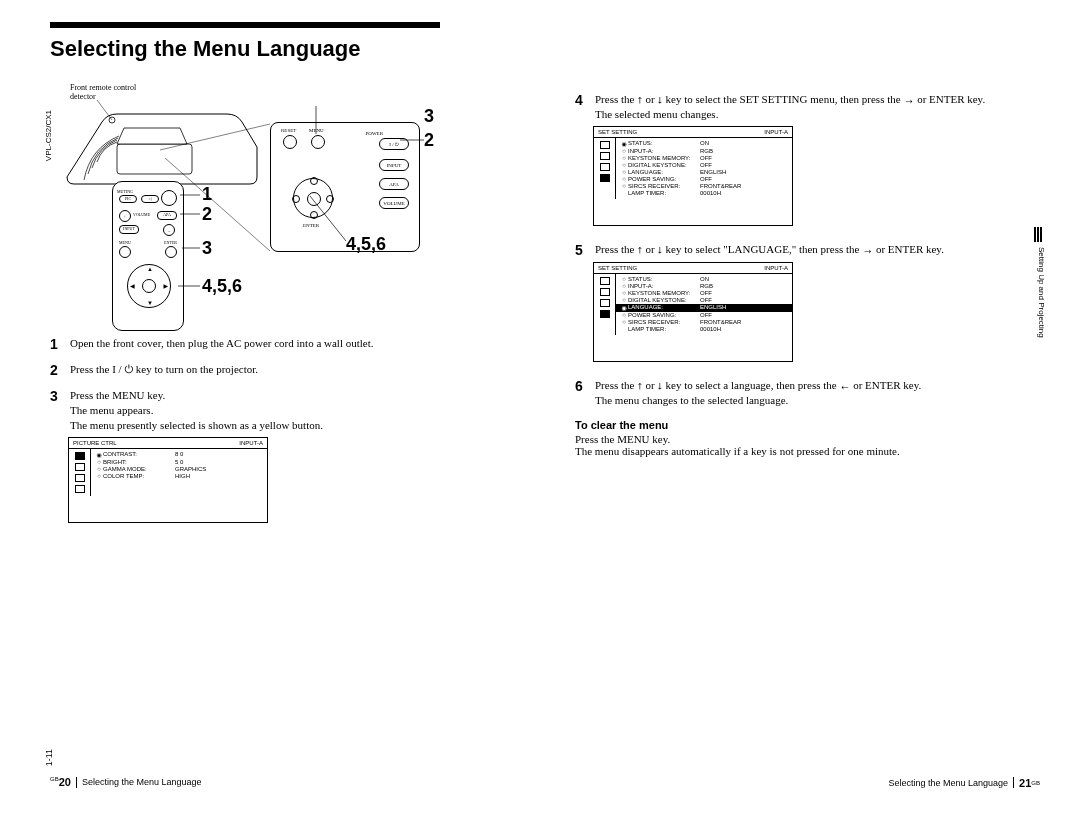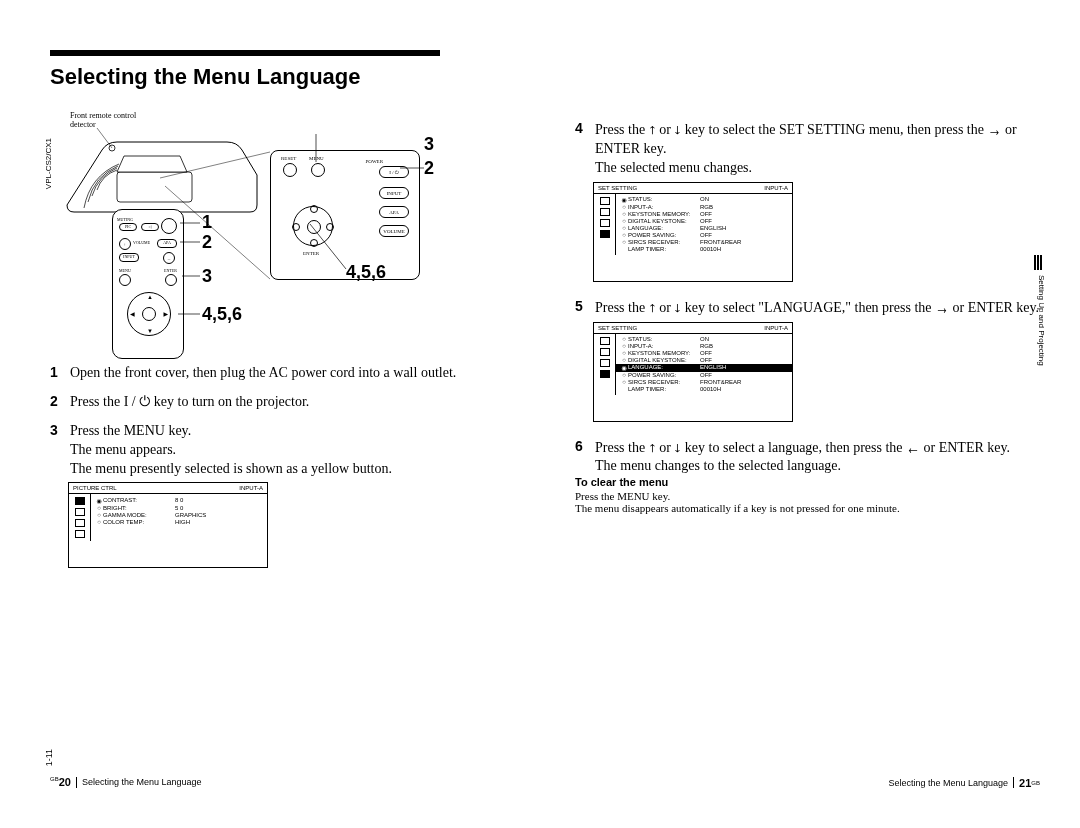--- a/index.html
+++ b/index.html
@@ -4,21 +4,21 @@
 <style>
   * { box-sizing: border-box; margin: 0; padding: 0; }
   body {
     font-family: "Times New Roman", serif;
     background: #fff;
     width: 1080px;
     height: 828px;
     position: relative;
     font-size: 11px;
   }
-  .spread { display: flex; height: 100%; padding: 50px 40px 40px 50px; gap: 60px; }
+  .spread { display: flex; height: 100%; padding: 22px 40px 40px 50px; gap: 60px; }
   .page { flex: 1; position: relative; }
   .page-left { width: 440px; }
   .page-right { width: 440px; }
 
   
   .v-model {
     position: absolute;
     left: -6px; top: 88px;
     writing-mode: vertical-rl;
     transform: rotate(180deg);
@@ -57,22 +57,22 @@
     font-size: 22px;
     font-weight: bold;
     font-family: Arial, sans-serif;
     margin-bottom: 14px;
   }
   .intro { font-size: 11px; line-height: 1.35; width: 390px; margin-bottom: 10px; }
 
   
   .step { display: flex; gap: 6px; margin-top: 10px; }
   .step-num { font-family: Arial, sans-serif; font-weight: bold; font-size: 14px; min-width: 14px; }
-  .step-body { font-size: 14px; line-height: 1.35; flex: 1; }
-  .small-heading { font-family: Arial, sans-serif; font-weight: bold; font-size: 11px; }
+  .step-body { font-size: 11px; line-height: 1.35; flex: 1; }
+  .small-heading { font-family: Arial, sans-serif; font-weight: bold; font-size: 11px; margin-top: 12px; }
 
   
   .footer-left, .footer-right {
     position: absolute;
     bottom: 0;
     font-size: 9px;
     font-family: Arial, sans-serif;
     display: flex;
     align-items: center;
     gap: 5px;

